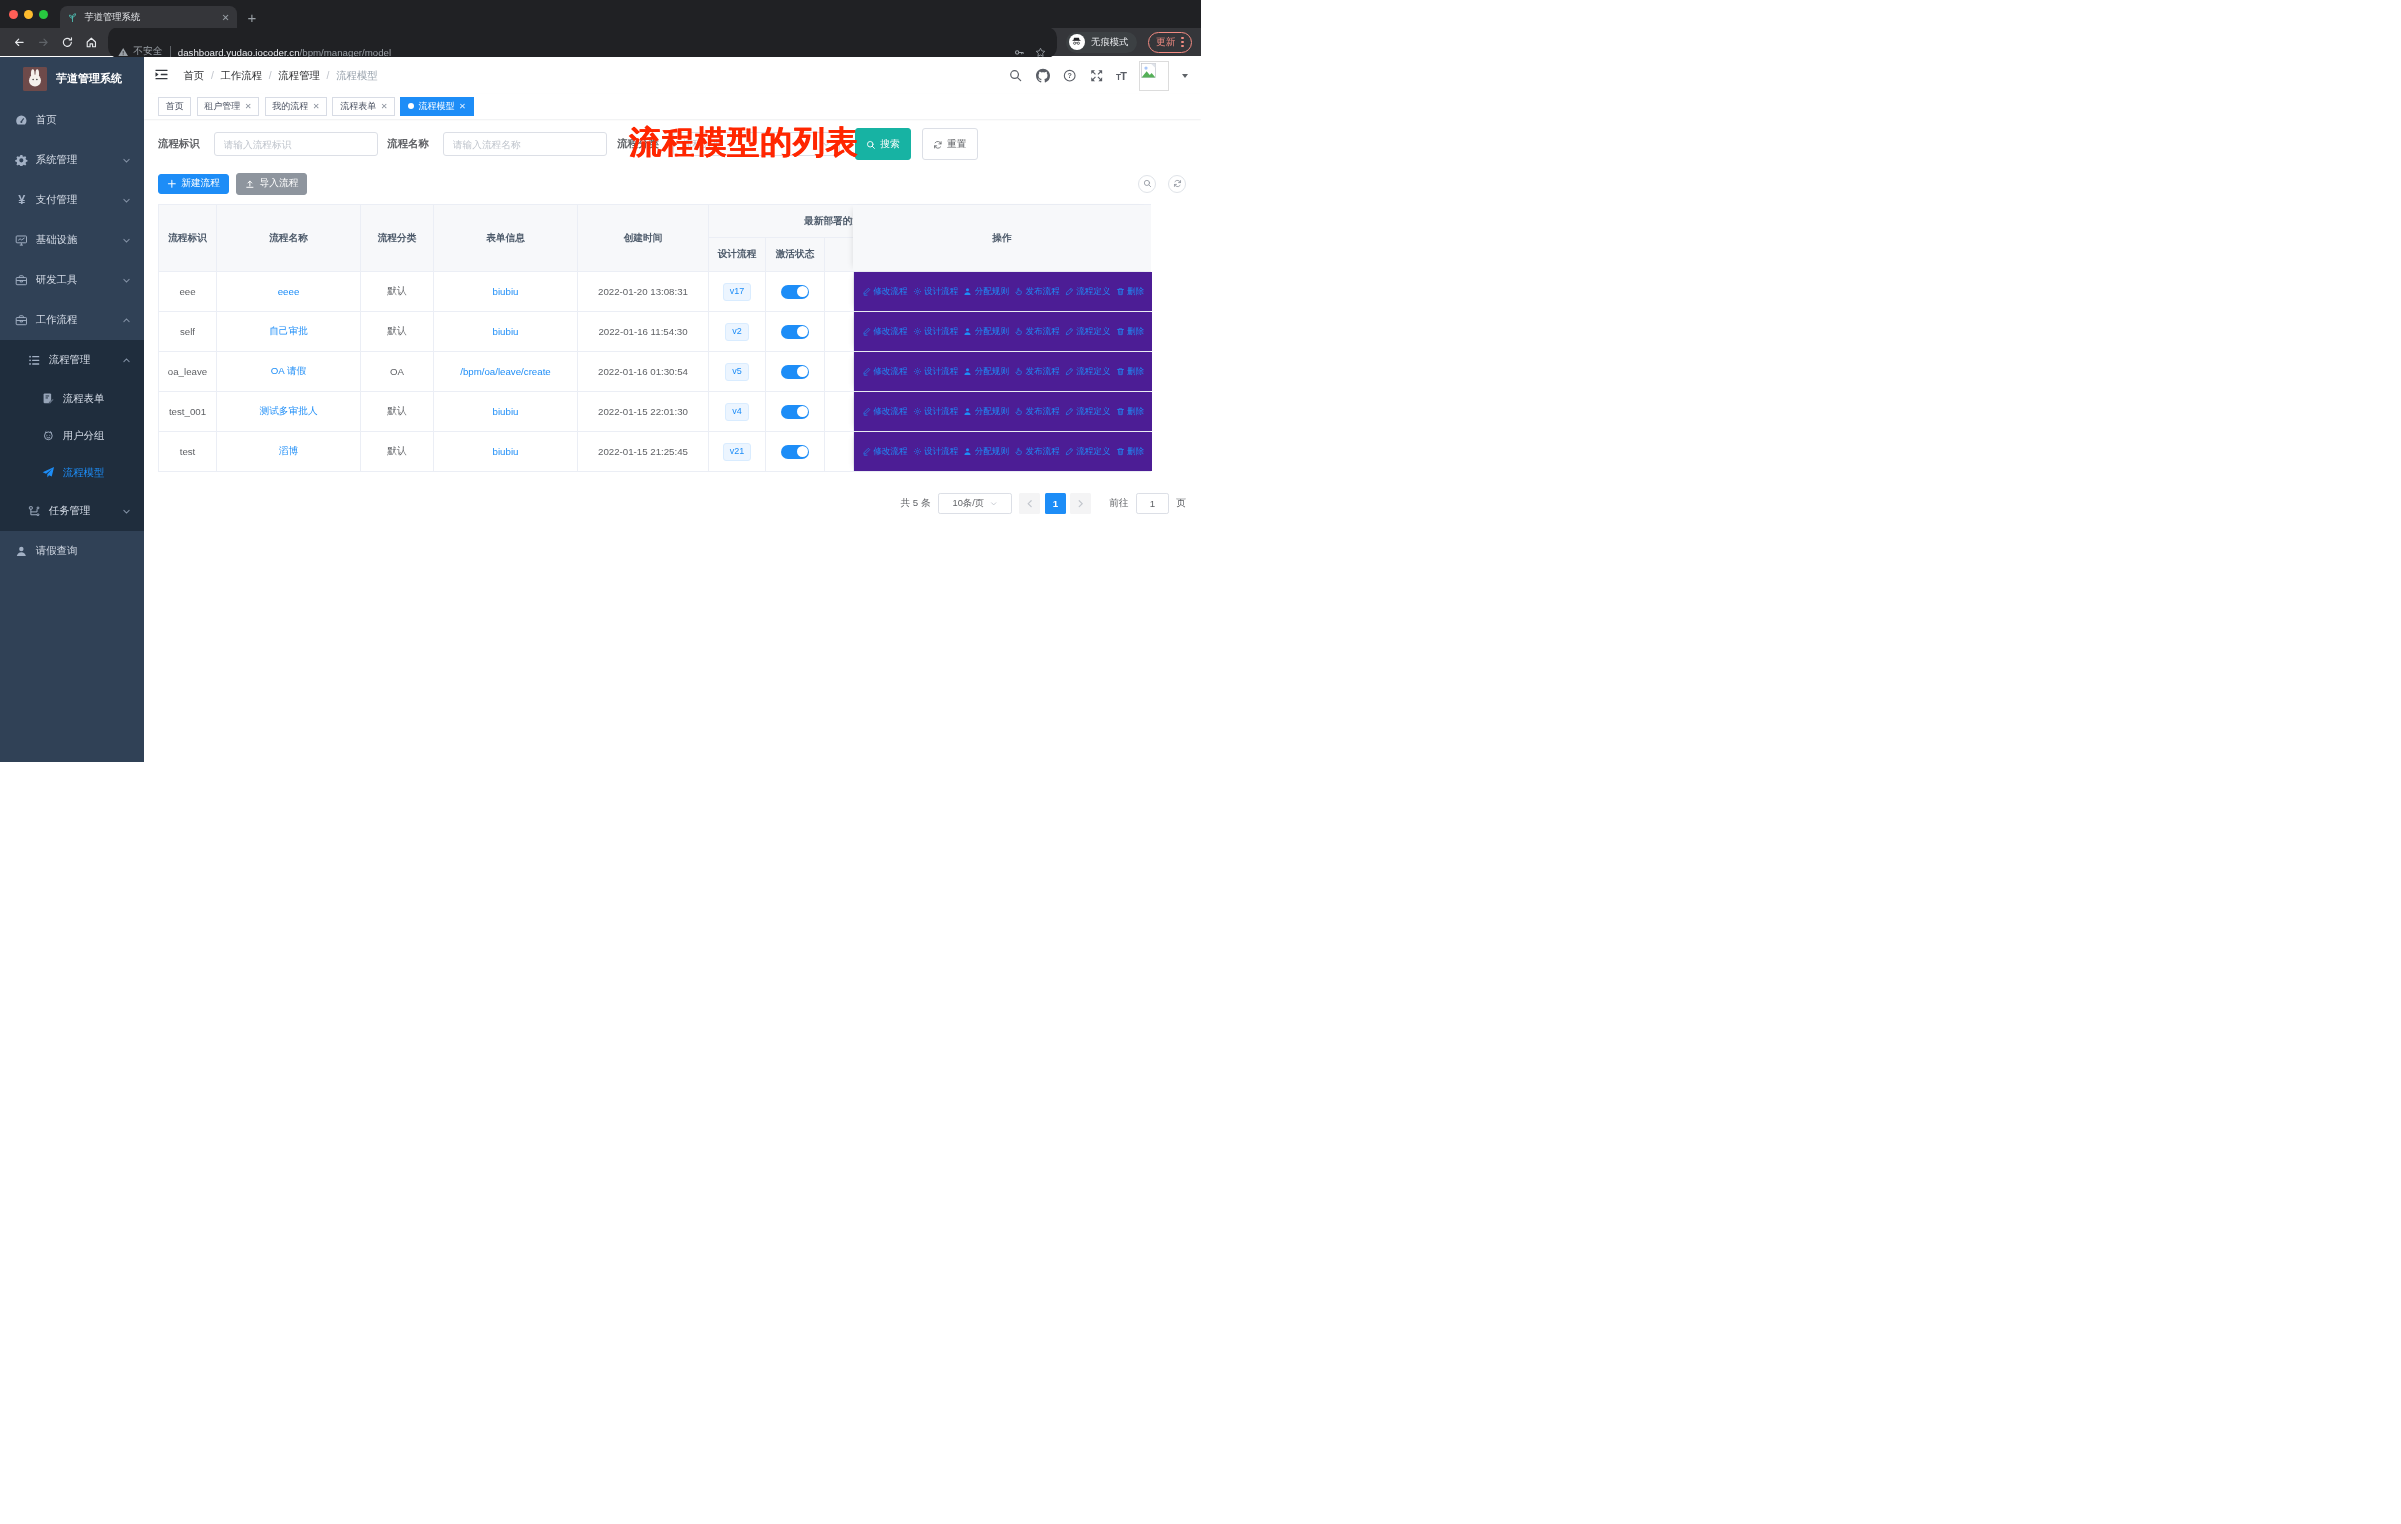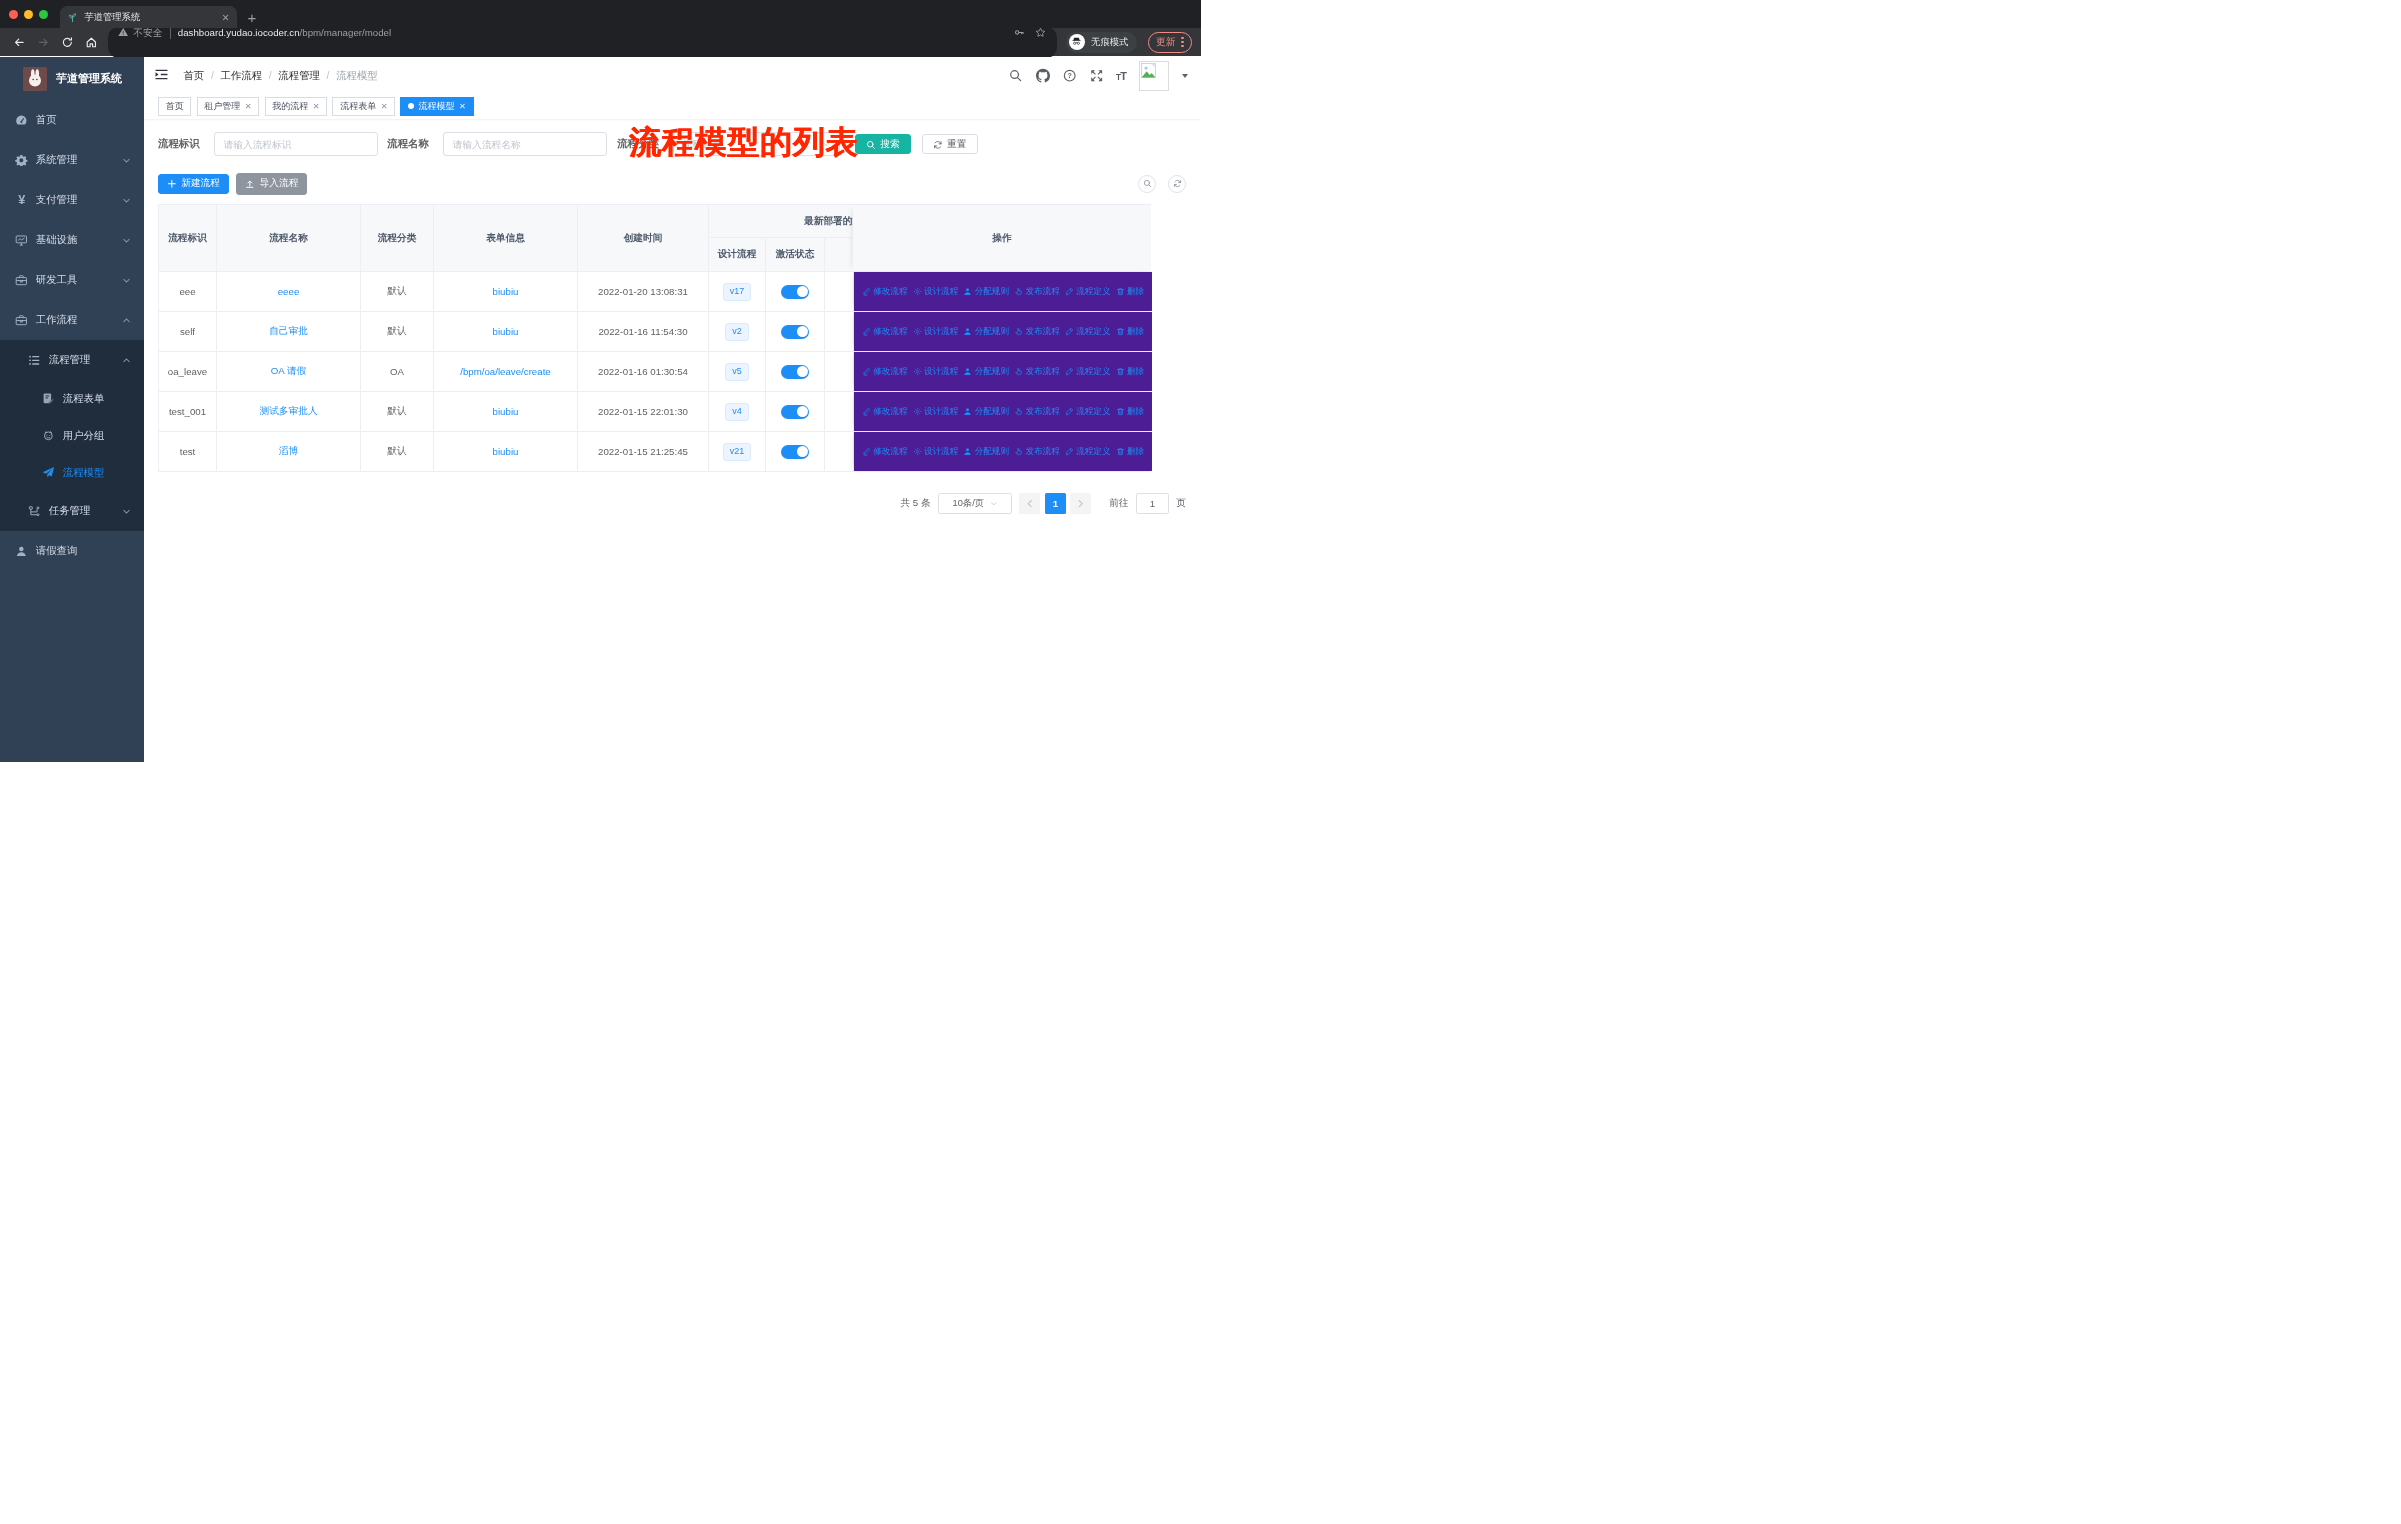--- a/index.html
+++ b/index.html
@@ -20,21 +20,21 @@
   .tab { margin-left:60px; width:177px; height:22px; background:#35363a; border-radius:7.4px 7.4px 0 0;
          display:flex; align-items:center; padding:0 7.4px; color:#e8eaed; font-size:9.3px; gap:6px; }
   .tab .title { flex:1; overflow:hidden; white-space:nowrap; }
   .tab .close { color:#9aa0a6; font-size:9.7px; cursor:default; }
   .newtab { color:#9aa0a6; font-size:15px; margin:0 0 3px 10.4px; line-height:1; }
   .chrome-toolbar { height:28px; background:#35363a; display:flex; align-items:center; padding:0 9px; gap:3px; }
   .navbtn { width:21px; height:21px; display:flex; align-items:center; justify-content:center; color:#e8eaed; }
   .navbtn.dim { color:#5f6368; }
   .navbtn svg { width:12.7px; height:12.7px; }
   .urlbar { flex:1; height:31px; background:#202124; border-radius:10.4px; margin:0 6px 0 3px;
-            display:flex; align-items:flex-start; padding:0 10.4px; font-size:9.7px; color:#9aa0a6; }
+            display:flex; align-items:flex-end; padding:0 10.4px; font-size:9.7px; color:#9aa0a6; }
   .urlbar .warn { width:10.4px; height:10.4px; margin-right:4.5px; color:#9aa0a6; }
   .urlbar .warn svg { width:10.4px; height:10.4px; }
   .urlbar .sep { width:0.7px; height:12px; background:#5f6368; margin:0 7.4px; }
   .urlbar .host { color:#e8eaed; }
   .urlbar .path { color:#9aa0a6; }
   .url-right { display:flex; align-items:center; gap:10.4px; margin-left:auto; }
   .url-right svg { width:11px; height:11px; color:#9aa0a6; }
   .incog { height:21px; border-radius:10.4px; background:#3c4043; display:flex; align-items:center;
            gap:6px; padding:0 9px 0 3px; color:#e8eaed; font-size:9.3px; }
   .incog .circ { width:16.4px; height:16.4px; border-radius:50%; background:#fff; display:flex; align-items:center; justify-content:center; }
@@ -104,21 +104,21 @@
   .filters { display:flex; align-items:center; margin-top:13.4px; height:24px; }
   .f-label { font-size:10.4px; font-weight:700; color:#606266; margin-right:14px; white-space:nowrap; }
   .f-input { width:164px; height:24px; border:0.7px solid #dcdfe6; border-radius:3px; padding:0 9px;
              font-size:9.7px; color:#606266; font-family:inherit; }
   .f-input::placeholder { color:#bfc4cc; }
   .f-sel { width:167px; height:24px; border:0.7px solid #dcdfe6; border-radius:3px; padding:0 9px;
            display:flex; align-items:center; color:#bfc4cc; font-size:9.7px; }
   .f-sel .caret { margin-left:auto; color:#c0c4cc; width:8.2px; height:8.2px; }
   .f-sel .caret svg { width:8.2px; height:8.2px; display:block; }
   .gap14 { width:10.4px; } .gap13 { width:9.7px; } .gap20 { width:15px; }
-  .btn { height:20px; border-radius:3px; display:inline-flex; align-items:center; justify-content:center;
+  .btn { height:32px; border-radius:3px; display:inline-flex; align-items:center; justify-content:center;
          gap:4.5px; font-size:9.7px; padding:0 10.4px; border:0.7px solid transparent; cursor:default; white-space:nowrap; }
   .btn svg { width:9.7px; height:9.7px; }
   .btn-search { background:var(--teal); border-color:var(--teal); color:#fff; }
   .btn-reset { background:#fff; border-color:#dcdfe6; color:#606266; }
   .actions-row { display:flex; align-items:center; margin-top:16.4px; height:22px; }
   .btn-create { background:var(--accent); border-color:var(--accent); color:#fff; height:20px; width:71px; padding:0; }
   .btn-import { background:#8e959e; border-color:#8e959e; color:#fff; height:22px; width:71px; padding:0; margin-left:7.4px; }
   .row-right { margin-left:auto; display:flex; gap:12px; }
   .circle-btn { width:18px; height:18px; border-radius:50%; border:0.7px solid #dfe3e8; background:#fff;
                 display:flex; align-items:center; justify-content:center; color:#8a8f99; }

